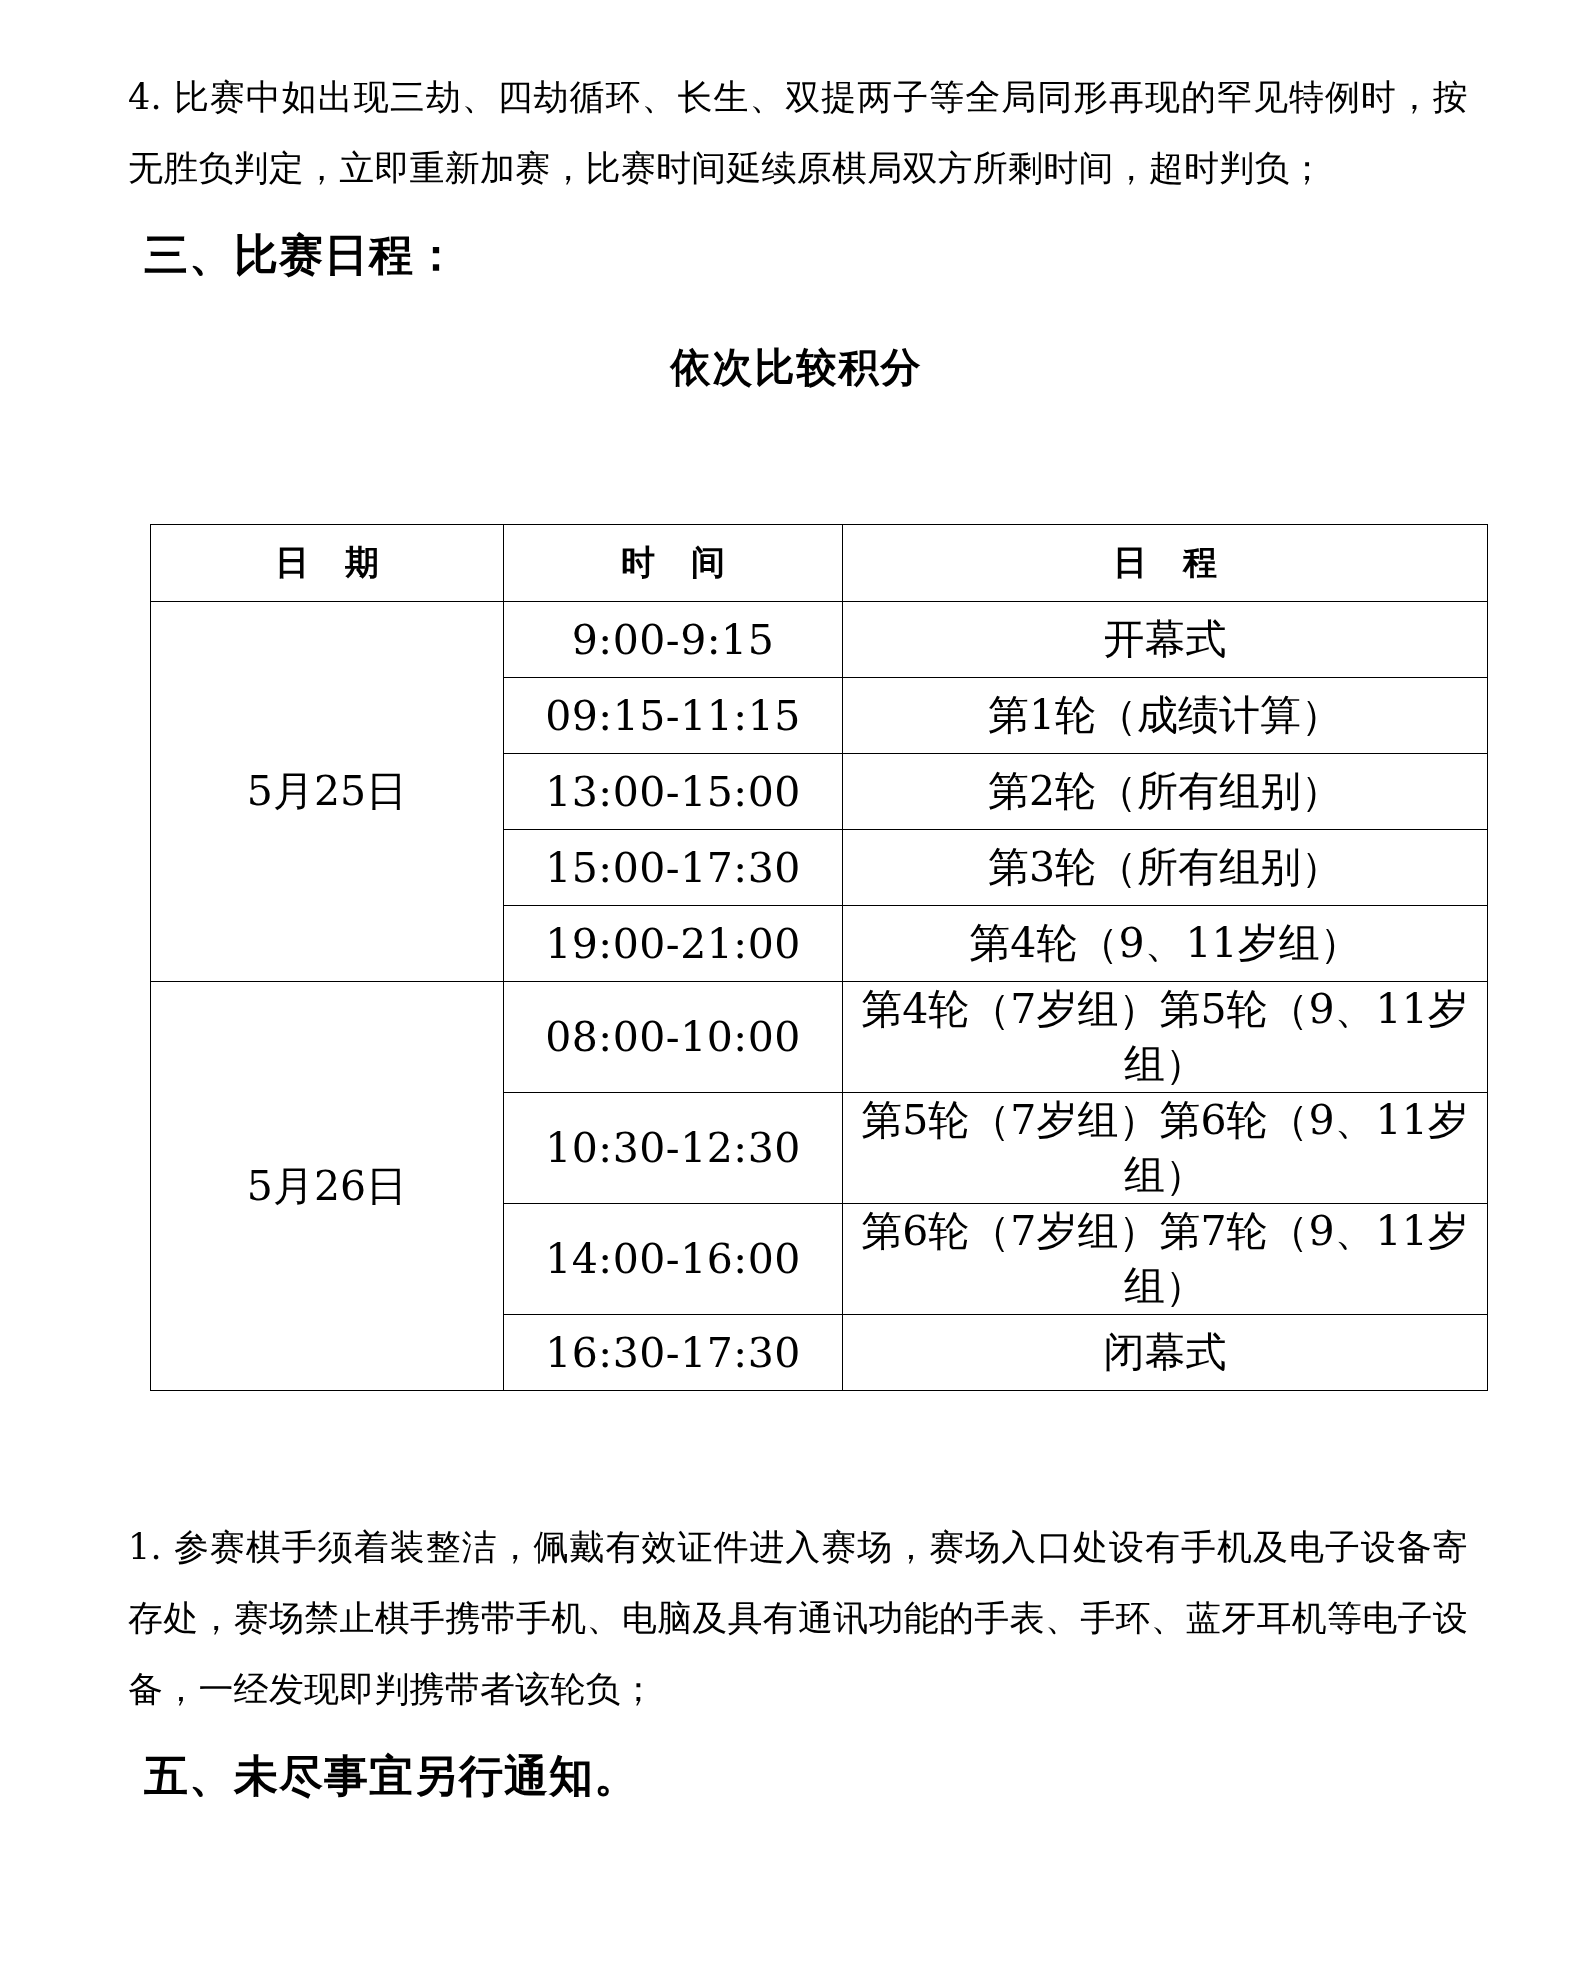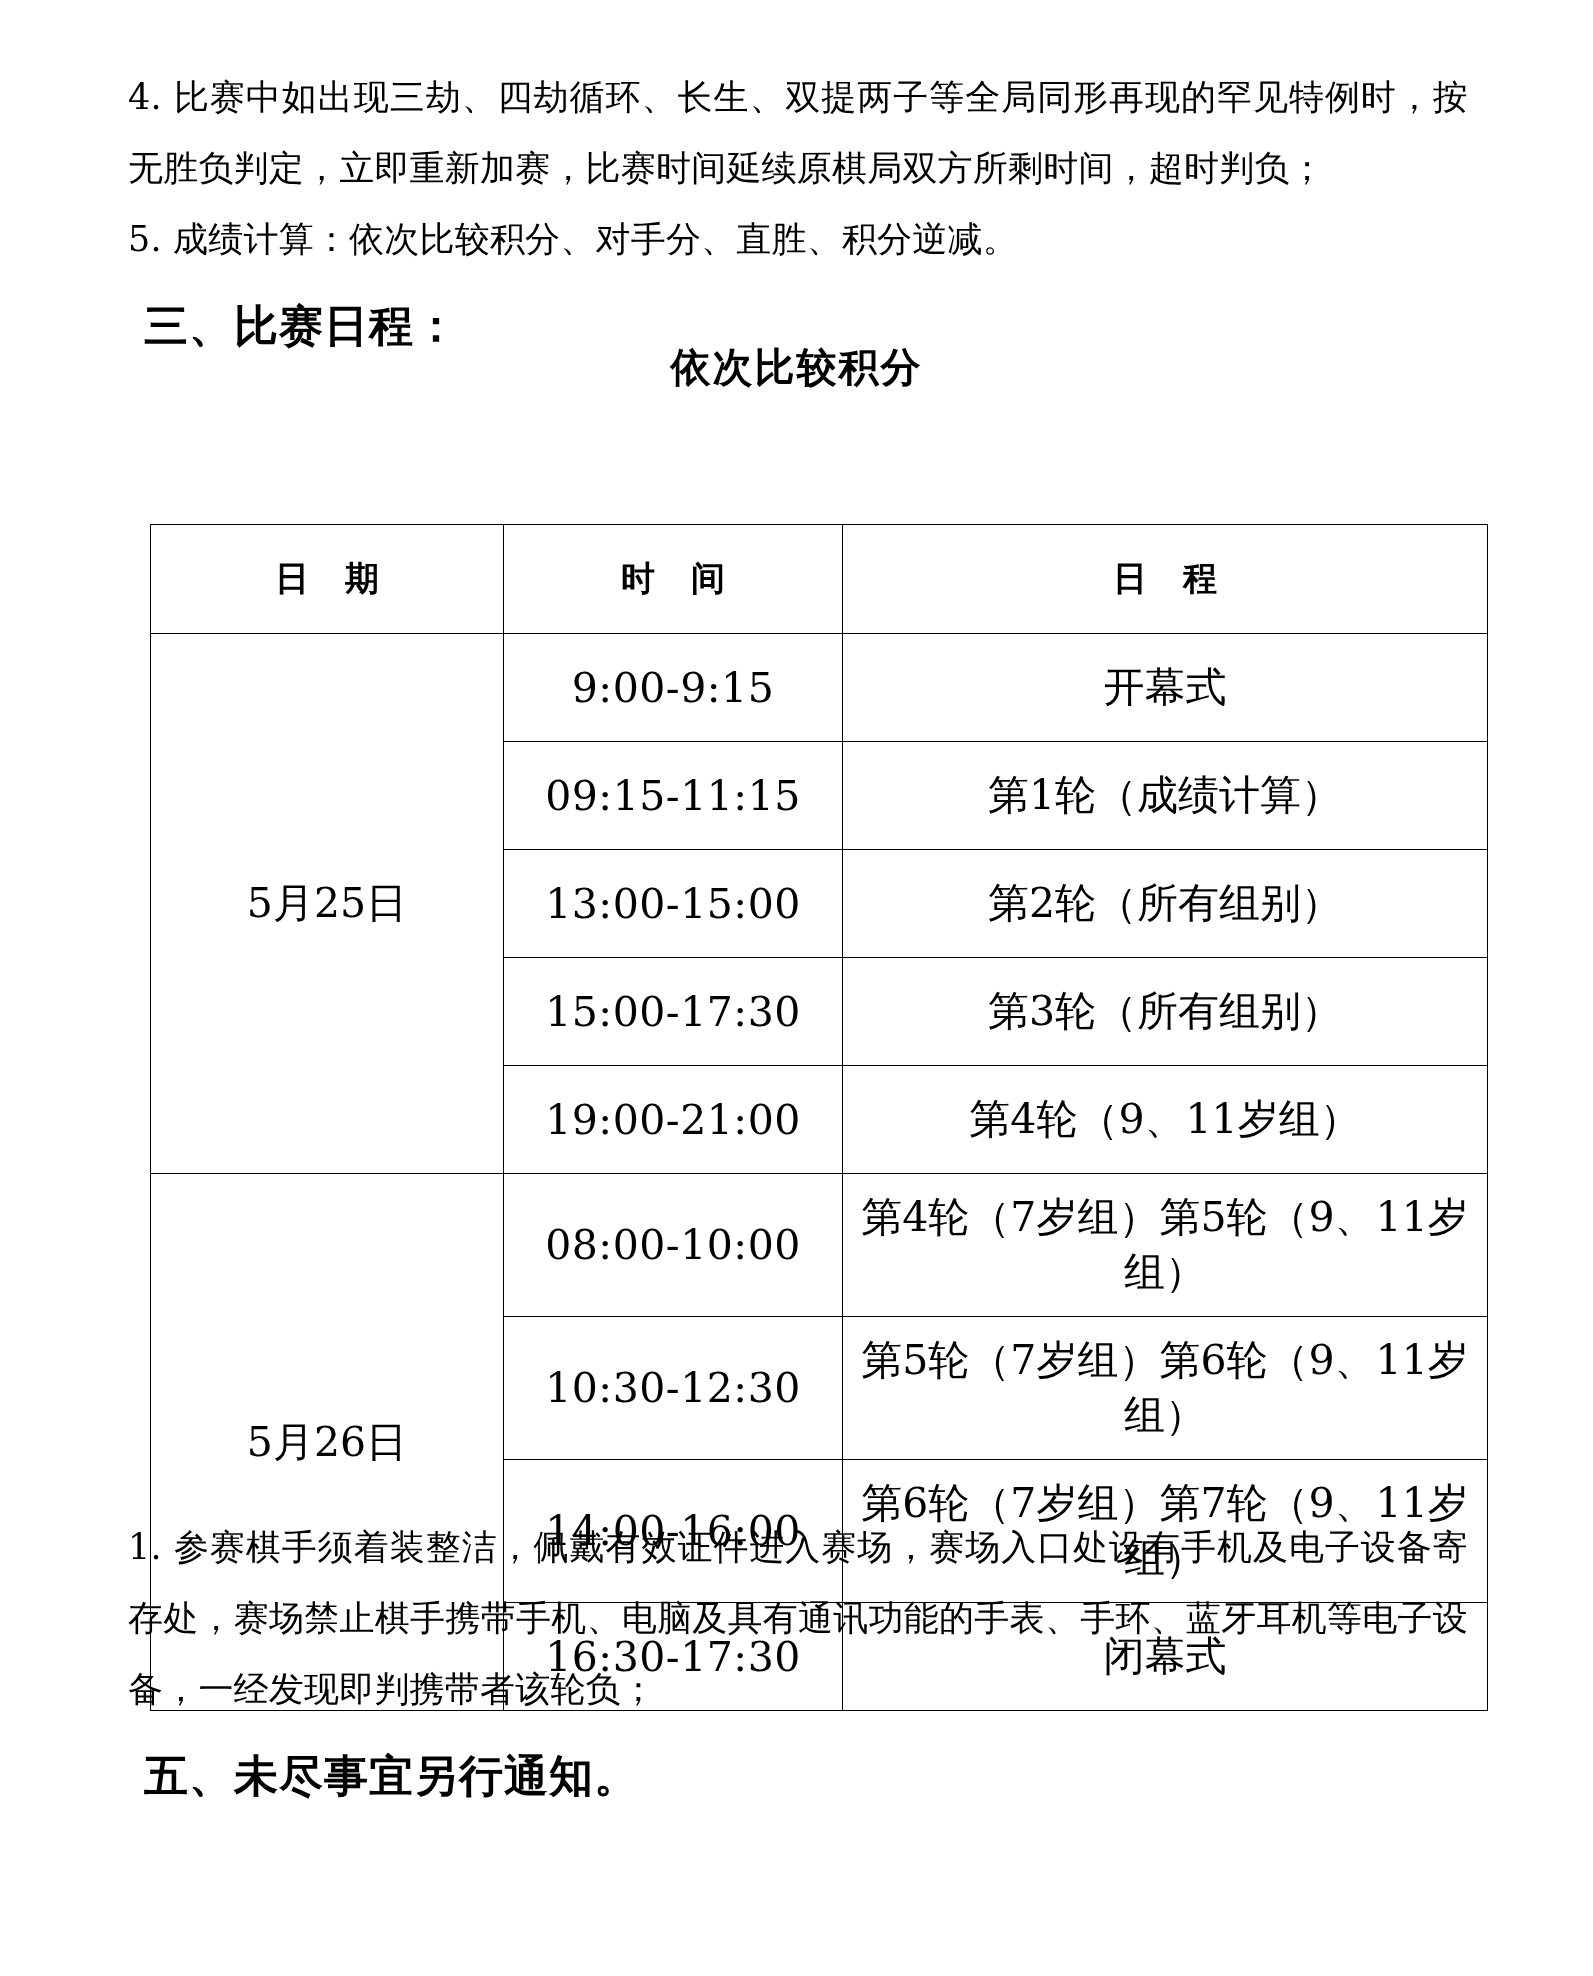--- a/index.html
+++ b/index.html
@@ -73,21 +73,21 @@
     border-collapse: collapse;
     width: 1337px;
     table-layout: fixed;
   }
   table.sched td, table.sched th {
     border: 1px solid #000000;
     text-align: center;
     vertical-align: middle;
     font-weight: normal;
     font-family: "DejaVu Serif", "Liberation Serif", serif;
-    padding: 16px;
+    padding: 0;
   }
   table.sched th {
     height: 76px;
     font-size: 34px;
     font-family: "DejaVu Sans", "Liberation Sans", sans-serif;
     letter-spacing: 12px;
     text-indent: 12px;
     font-weight: bold;
   }
   table.sched td {
@@ -108,21 +108,20 @@
   col.c2 { width: 339px; }
   col.c3 { width: 645px; }
 </style>
 </head>
 <body>
 
 <div class="page">
 
   <div class="body-block" style="top: 62px;">
     <p class="para indent">4.  比赛中如出现三劫、四劫循环、长生、双提两子等全局同形再现的罕见特例时，按无胜负判定，立即重新加赛，比赛时间延续原棋局双方所剩时间，超时判负；</p>
-    <p class="para indent">5. 成绩计算：依次比较积分、对手分、直胜、积分逆减。</p>
     <p class="heading">三、比赛日程：</p>
   </div>
 
   <div class="table-title" style="top: 340px;">依次比较积分</div>
 
   <div class="sched-wrap">
     <table class="sched">
       <colgroup>
         <col class="c1">
           <col class="c2">

